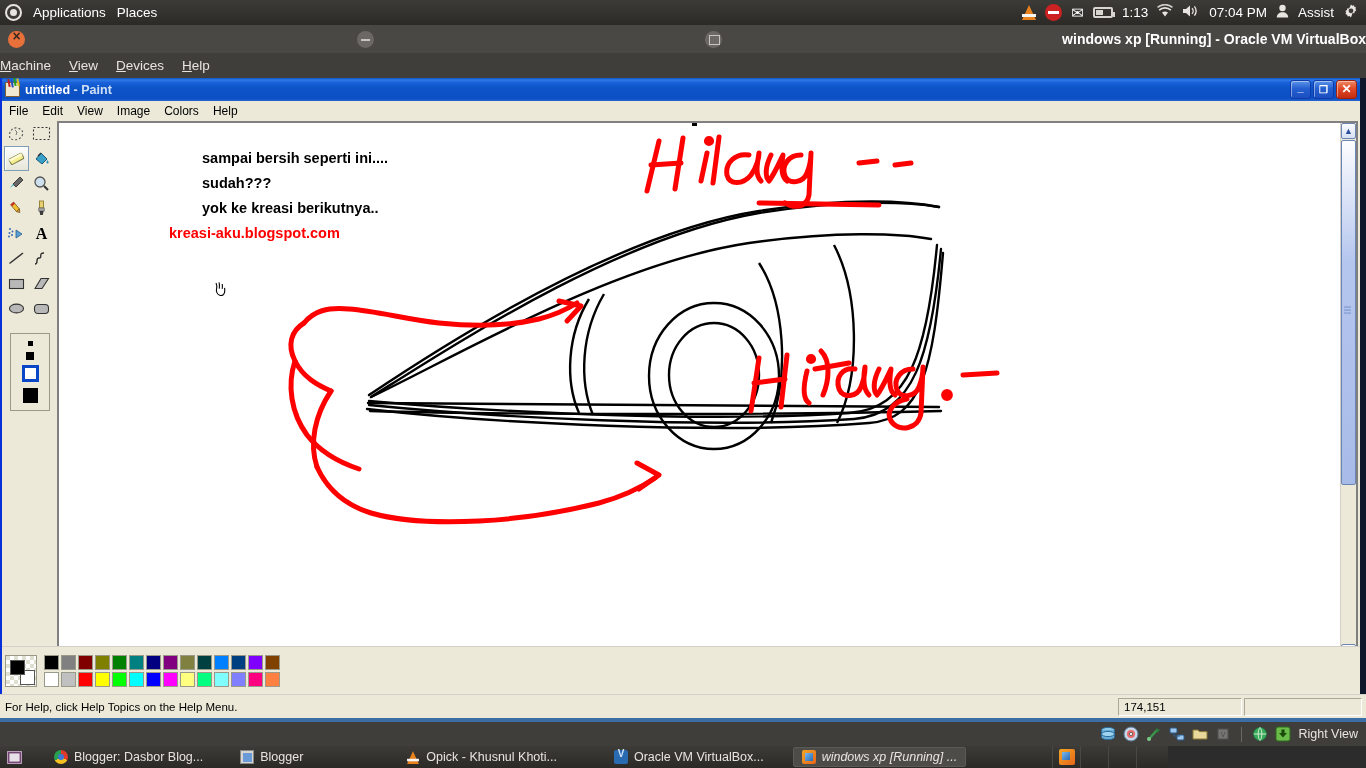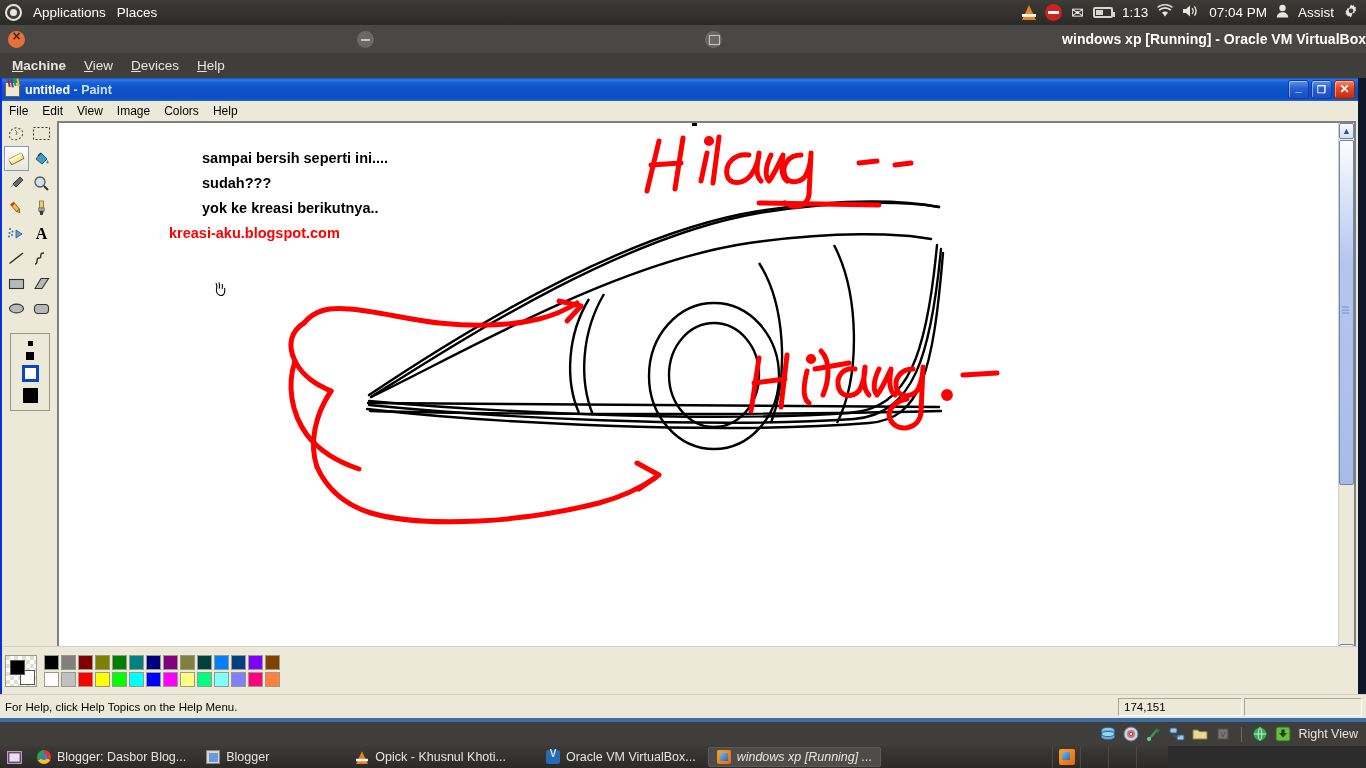--- a/index.html
+++ b/index.html
@@ -83,33 +83,33 @@
     border: 1.5px solid #c8c4c0;
   }
   .vbox-title-text { margin-left: 14px; }
 
   .vbox-menu {
     position: absolute; left: 0; top: 53px; width: 1366px; height: 25px;
     background: #403e3b; display: flex; align-items: center;
     color: #e8e4e0; font-size: 13.5px;
   }
   .vbox-menu .mi { margin-left: 18px; }
-  .vbox-menu .mi:first-child { margin-left: 12px; font-weight: bold; }
+  .vbox-menu .mi:first-child { margin-left: 0; }
   .vbox-menu .mi u { text-decoration: underline; }
 
   
   .xp-screen {
     position: absolute; left: 0; top: 78px; width: 1366px; height: 644px;
     background: #3a6ea5;
   }
   .paint-win {
     position: absolute; left: 0; top: 0; width: 1366px; height: 616px;
     background: #f97316;
     border-left: 2px solid #0831d9;
-    border-right: 8px solid #0f172a;
+    border-right: 6px solid #0f172a;
   }
   .paint-titlebar {
     height: 23px; width: 100%;
     background: linear-gradient(to bottom, #0e55c6 0%, #2f7ae5 9%, #1b63dc 18%, #0e55c9 40%, #0b4ec4 88%, #2465d0 100%);
     display: flex; align-items: center; color: #fff;
     font-size: 12.5px; font-weight: bold;
   }
   .paint-icon {
     width: 15px; height: 15px; margin-left: 3px; position: relative;
     background: #f0e8d0; border: 1px solid #806030; border-radius: 1px;
@@ -242,21 +242,21 @@
     background: #403e3b; display: flex; align-items: center; justify-content: flex-end;
     color: #e8e4e0; font-size: 12.5px; gap: 7px; padding-right: 8px;
   }
   .vb-ico { width: 16px; height: 16px; display: inline-block; }
   .vb-sep { width: 1px; height: 15px; background: #6a6865; margin: 0 3px; }
 
   
   .ubuntu-taskbar {
     position: absolute; left: 0; top: 746px; width: 1168px; height: 22px;
     background: linear-gradient(to bottom,#3c3b37,#2b2a27);
-    display: flex; align-items: center; color: #e8e4e0; font-size: 12.5px;
+    display: flex; align-items: center; color: #e8e4e0; font-size: 12.5px; gap: 17px;
   }
   .utb-show {
     width: 22px; height: 18px; margin-left: 3px;
     display:flex; align-items:center; justify-content:center;
   }
   .utb-item {
     display: flex; align-items: center; gap: 6px; height: 20px;
     padding: 0 8px; margin-left: 4px; white-space: nowrap;
   }
   .utb-item.active {

